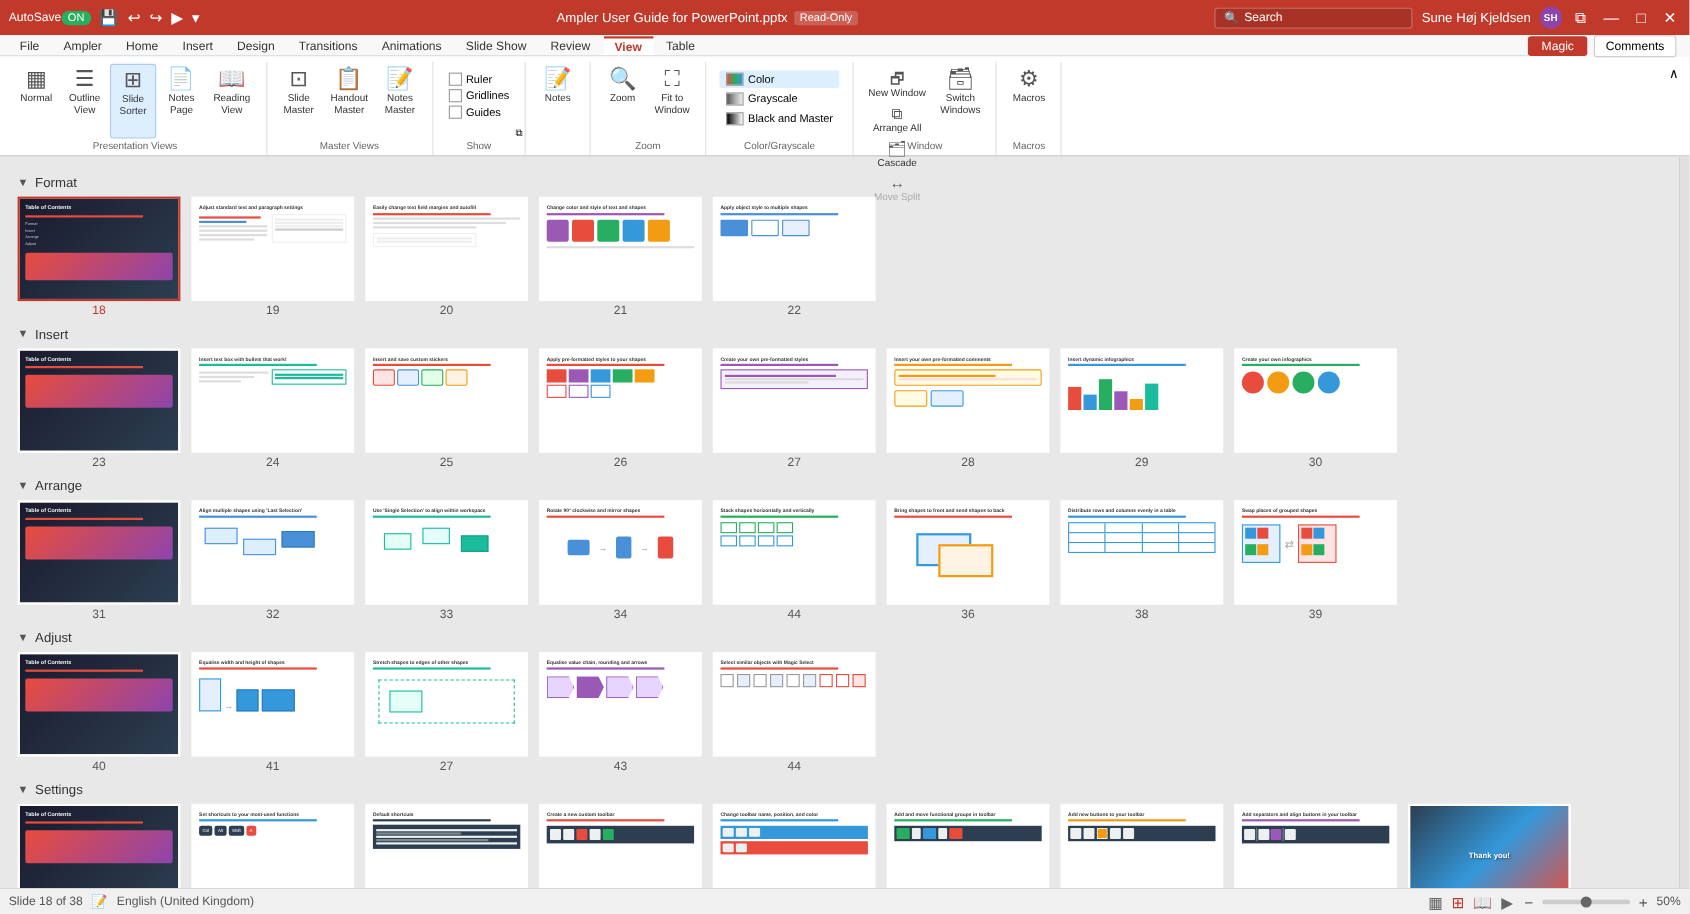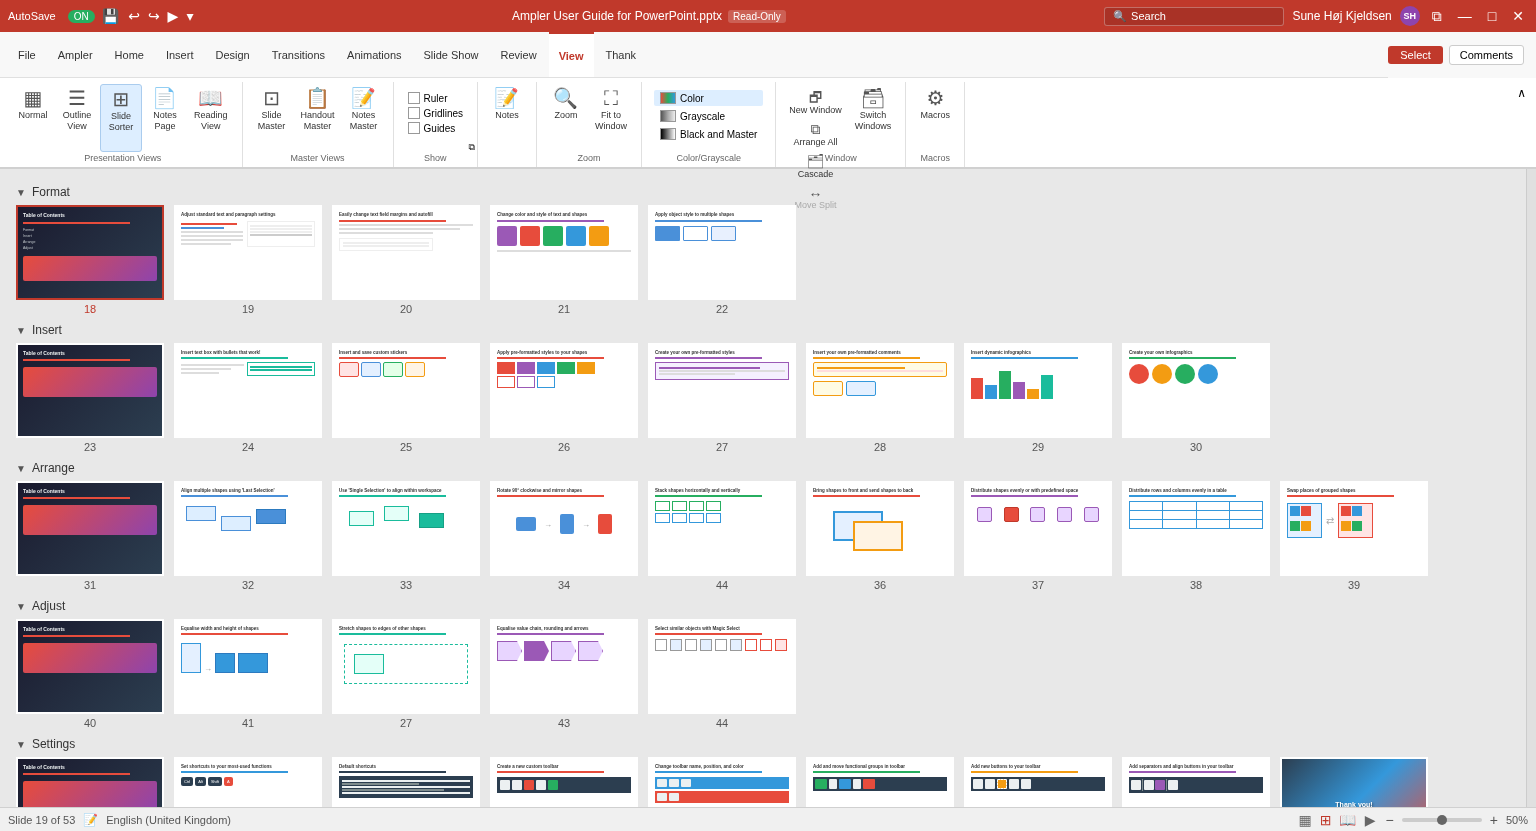--- a/index.html
+++ b/index.html
@@ -12,38 +12,38 @@
       display: flex;
       align-items: center;
       justify-content: space-between;
       padding: 0 8px;
       color: white;
       flex-shrink: 0;
     }
     .title-bar-left { display: flex; align-items: center; gap: 8px; }
     .title-bar-center { display: flex; align-items: center; gap: 6px; font-size: 12px; }
     .title-bar-right { display: flex; align-items: center; gap: 8px; font-size: 12px; }
-    .autosave-group { display: flex; align-items: center; gap: 12px; font-size: 11px; }
+    .autosave-group { display: flex; align-items: center; gap: 0; font-size: 11px; }
     .toggle-on { background: #27ae60; border-radius: 8px; padding: 1px 6px; font-size: 10px; color: white; }
     .title-text { font-size: 12px; color: white; }
     .readonly-badge { background: rgba(255,255,255,0.2); border-radius: 3px; padding: 1px 5px; font-size: 10px; }
     .search-box { background: #a93226; border: 1px solid rgba(255,255,255,0.3); border-radius: 3px; padding: 2px 8px; color: white; display: flex; align-items: center; gap: 4px; width: 180px; font-size: 11px; }
     .title-btn { color: white; cursor: pointer; font-size: 14px; padding: 0 4px; }
     .user-avatar { background: #8e44ad; border-radius: 50%; width: 20px; height: 20px; display: flex; align-items: center; justify-content: center; font-size: 9px; color: white; font-weight: bold; }
 
     
     .ribbon {
       background: #f8f8f8;
       border-bottom: 1px solid #d0d0d0;
       flex-shrink: 0;
     }
     .ribbon-tabs {
       display: flex;
       align-items: center;
-      height: 46px;
+      height: 18px;
       padding: 0 8px;
       background: #f8f8f8;
       border-bottom: 1px solid #e0e0e0;
       gap: 2px;
     }
     .ribbon-tab {
       padding: 4px 10px;
       font-size: 11px;
       cursor: pointer;
       color: #333;
@@ -246,24 +246,24 @@
       <div class="ribbon-tab">File</div>
       <div class="ribbon-tab">Ampler</div>
       <div class="ribbon-tab">Home</div>
       <div class="ribbon-tab">Insert</div>
       <div class="ribbon-tab">Design</div>
       <div class="ribbon-tab">Transitions</div>
       <div class="ribbon-tab">Animations</div>
       <div class="ribbon-tab">Slide Show</div>
       <div class="ribbon-tab">Review</div>
       <div class="ribbon-tab active">View</div>
-      <div class="ribbon-tab">Thank</div>
+      <div class="ribbon-tab">Table</div>
     </div>
     <div style="display:flex; gap:6px; padding-right:12px; align-items:center;">
-      <button class="share-btn">Select</button>
+      <button class="share-btn">Magic</button>
       <button class="comments-btn">Comments</button>
     </div>
   </div>
 
   <div class="ribbon-content">
 
     <div class="ribbon-group">
       <div class="ribbon-group-items">
         <div class="ribbon-btn">
           <span class="btn-icon">▦</span>
@@ -740,36 +740,20 @@
               <div style="position:absolute;left:20px;top:10px;width:50px;height:30px;background:#e4f0ff;border:2px solid #3498db;"></div>
               <div style="position:absolute;left:40px;top:20px;width:50px;height:30px;background:#fff4e4;border:2px solid #f39c12;"></div>
             </div>
           </div>
         </div>
         <span class="slide-number">36</span>
       </div>
       <div class="slide-item">
         <div class="slide-thumb">
           <div style="background:white;width:100%;height:100%;padding:5px;">
-            <div style="font-size:4.5px;color:#333;font-weight:bold;margin-bottom:2px;">Distribute shapes evenly or with predefined space</div>
-            <div style="height:2px;background:#9b59b6;width:80%;margin:2px 0;"></div>
-            <div style="display:flex;justify-content:space-around;margin-top:10px;">
-              <div style="width:15px;height:15px;background:#e8d5ff;border:1px solid #9b59b6;border-radius:2px;"></div>
-              <div style="width:15px;height:15px;background:#e74c3c;border:1px solid #c0392b;border-radius:2px;"></div>
-              <div style="width:15px;height:15px;background:#e8d5ff;border:1px solid #9b59b6;border-radius:2px;"></div>
-              <div style="width:15px;height:15px;background:#e8d5ff;border:1px solid #9b59b6;border-radius:2px;"></div>
-              <div style="width:15px;height:15px;background:#e8d5ff;border:1px solid #9b59b6;border-radius:2px;"></div>
-            </div>
-          </div>
-        </div>
-        <span class="slide-number">37</span>
-      </div>
-      <div class="slide-item">
-        <div class="slide-thumb">
-          <div style="background:white;width:100%;height:100%;padding:5px;">
             <div style="font-size:4.5px;color:#333;font-weight:bold;margin-bottom:2px;">Distribute rows and columns evenly in a table</div>
             <div style="height:2px;background:#3498db;width:80%;margin:2px 0;"></div>
             <div style="margin-top:4px;border:1px solid #3498db;">
               <div style="display:flex;border-bottom:1px solid #3498db;">
                 <div style="flex:1;height:8px;border-right:1px solid #3498db;"></div>
                 <div style="flex:1;height:8px;border-right:1px solid #3498db;"></div>
                 <div style="flex:1;height:8px;border-right:1px solid #3498db;"></div>
                 <div style="flex:1;height:8px;"></div>
               </div>
               <div style="display:flex;border-bottom:1px solid #3498db;">
@@ -1038,21 +1022,21 @@
 
       </div>
     </div>
 
   </div>
 
   <div class="scroll-right" style="width:10px;background:#e0e0e0;"></div>
 </div>
 
 <div class="status-bar">
-  <span>Slide 19 of 53</span>
+  <span>Slide 18 of 38</span>
   <span style="font-size:12px;">📝</span>
   <span>English (United Kingdom)</span>
   <div class="status-right">
     <div class="view-icons">
       <span class="view-icon">▦</span>
       <span class="view-icon active">⊞</span>
       <span class="view-icon">📖</span>
       <span class="view-icon">▶</span>
     </div>
     <span style="cursor:pointer;font-size:14px;">−</span>

